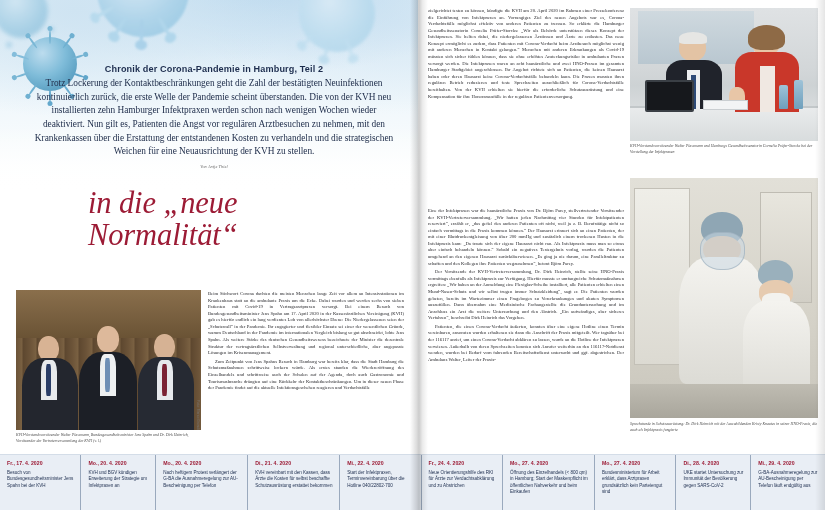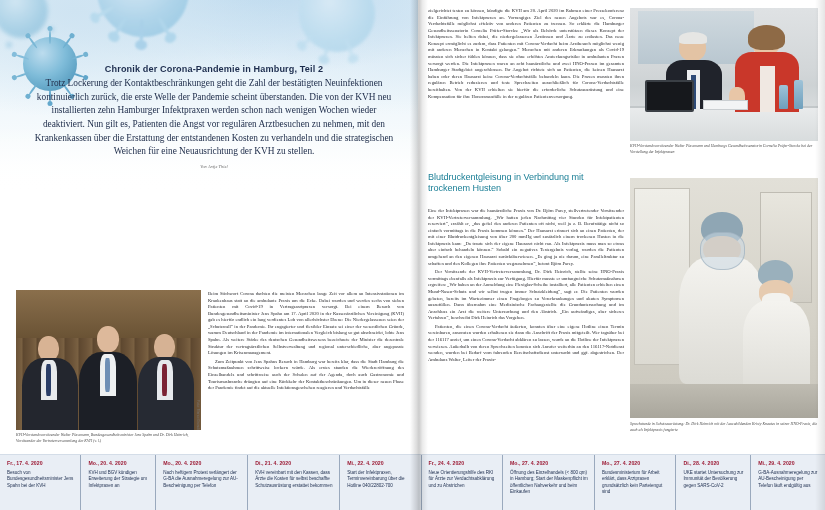--- a/index.html
+++ b/index.html
@@ -443,20 +443,21 @@
       </div>
     </div>
 
     <div class="lead-wrap">
       <div class="kicker">Chronik der Corona-Pandemie in Hamburg, Teil 2</div>
       <div class="lead">Trotz Lockerung der Kontaktbeschränkungen geht die Zahl der bestätigten Neuinfektionen kontinuierlich zurück, die erste Welle der Pandemie scheint überstanden. Die von der KVH neu installierten zehn Hamburger Infektpraxen werden schon nach wenigen Wochen wieder deaktiviert. Nun gilt es, Patienten die Angst vor regulären Arztbesuchen zu nehmen, mit den Krankenkassen über die Erstattung der entstandenen Kosten zu verhandeln und die strategischen Weichen für eine Neuausrichtung der KVH zu stellen.</div>
       <div class="byline">Von Antje Thiel</div>
     </div>
 
     <div class="headline">
+      <div class="hl-2">in die „neue Normalität“</div>
     </div>
 
     <div class="photo-left">
       <div class="scene">
         <div class="wood"></div>
         <div class="wood-top"></div>
 
         <div class="figure" style="left:6px;width:56px;height:96px;">
           <div class="fig-head" style="left:16px;top:2px;width:21px;height:25px;background:#d8b394;"></div>
           <div class="fig-body" style="left:0;width:56px;height:72px;background:#23262e;"></div>
@@ -485,21 +486,20 @@
     <div class="col-body col-l2">
         <span style="display: block;">Beim Stichwort Corona dachten die meisten Menschen lange Zeit vor allem an Intensivstationen im Krankenhaus statt an die ambulante Praxis um die Ecke. Dabei wurden und werden sechs von sieben Patienten mit Covid-19 in Vertragsarztpraxen versorgt. Bei einem Besuch von Bundesgesundheitsminister Jens Spahn am 17. April 2020 in der Kassenärztlichen Vereinigung (KVH) gab es hierfür endlich ein lang verdientes Lob von allerhöchster Ebene: Die Niedergelassenen seien der „Schutzwall“ in der Pandemie. Ihr engagierter und flexibler Einsatz sei einer der wesentlichen Gründe, warum Deutschland in der Pandemie im internationalen Vergleich bislang so gut abschneidet, lobte Jens Spahn. Als weitere Stärke des deutschen Gesundheitswesens bezeichnete der Minister die dezentrale Struktur der vertragsärztlichen Selbstverwaltung und regional unterschiedliche, aber angepasste Lösungen im Krisenmanagement.</span>
         <span style="display: block; text-indent: 7px; margin-top: 2px;">Zum Zeitpunkt von Jens Spahns Besuch in Hamburg war bereits klar, dass die Stadt Hamburg die Schutzmaßnahmen schrittweise lockern würde. Als erstes standen die Wiedereröffnung des Einzelhandels und schrittweise auch der Schulen auf der Agenda, doch auch Gastronomie und Tourismusbranche drängten auf eine Rückkehr der Kontaktbeschränkungen. Um in dieser neuen Phase der Pandemie findet auf die aktuelle Infektionsgeschehen reagieren und Verdachtsfälle</span>
       </div>
   </div>
 
   <div class="page page-right">
 
     <div class="col-body col-r1">zielgerichtet testen zu können, kündigte die KVH am 20. April 2020 im Rahmen einer Pressekonferenz die Einführung von Infektpraxen an. Vorrangiges Ziel des neuen Angebots war es, Corona-Verdachtsfälle möglichst effektiv von anderen Patienten zu trennen. So erklärte die Hamburger Gesundheitssenatorin Cornelia Prüfer-Storcks: „Wir als Behörde unterstützen dieses Konzept der Infektpraxen. Sie helfen dabei, die niedergelassenen Ärztinnen und Ärzte zu entlasten. Das neue Konzept ermöglicht es zudem, dass Patienten mit Corona-Verdacht beim Arztbesuch möglichst wenig mit anderen Menschen in Kontakt gelangen.“ Menschen mit anderen Erkrankungen als Covid-19 müssten sich sicher fühlen können, dass sie ohne erhöhtes Ansteckungsrisiko in ambulanten Praxen versorgt werden. Die Infektpraxen waren an acht hausärztliche und zwei HNO-Praxen im gesamten Hamburger Stadtgebiet angeschlossen. Ihr Angebot richtete sich an Patienten, die keinen Hausarzt haben oder deren Hausarzt keine Corona-Verdachtsfälle behandeln kann. Die Praxen mussten ihren regulären Betrieb reduzieren und feste Sprechzeiten ausschließlich für Corona-Verdachtsfälle bereithalten. Von der KVH erhielten sie hierfür die erforderliche Schutzausrüstung und eine Kompensation für ihre Honorarausfälle in der regulären Patientenversorgung.</div>
 
-    <div class="subhead">Blutdruckentgleisung in Verbindung mit trockenem Husten</div>
 
     <div class="col-body col-r2">
         <span style="display: block;">Eine der Infektpraxen war die hausärztliche Praxis von Dr. Björn Parey, stellvertretender Vorsitzender der KVH-Vertreterversammlung. „Wir hatten jeden Nachmittag vier Stunden für Infektpatienten reserviert“, erzählt er, „das gefiel den anderen Patienten oft nicht, weil ja z. B. Berufstätige nicht so einfach vormittags in die Praxis kommen können.“ Der Hausarzt erinnert sich an einen Patienten, der mit einer Blutdruckentgleisung von über 200 mmHg und zusätzlich einem trockenen Husten in die Infektpraxis kam: „Da traute sich der eigene Hausarzt nicht ran. Als Infektpraxis muss man so etwas aber einfach behandeln können.“ Sobald ein negatives Testergebnis vorlag, wurden die Patienten umgehend an den eigenen Hausarzt zurücküberwiesen. „Es ging ja nie darum, eine Paralleltruktur zu schaffen und den Kollegen ihre Patienten wegzunehmen“, betont Björn Parey.</span>
         <span style="display: block; text-indent: 7px; margin-top: 2px;">Der Vorsitzende der KVH-Vertreterversammlung, Dr. Dirk Heinrich, stellte seine HNO-Praxis vormittags ebenfalls als Infektpraxis zur Verfügung. Hierfür musste er umfangreiche Schutzmaßnahmen ergreifen: „Wir haben an der Anmeldung eine Plexiglas-Scheibe installiert, alle Patienten erhielten einen Mund-Nasen-Schutz und wir selbst trugen immer Schutzkleidung“, sagt er. Die Patienten wurden gebeten, bereits im Wartezimmer einen Fragebogen zu Vorerkrankungen und akuten Symptomen auszufüllen. Dann übernahm eine Medizinische Fachangestellte die Grunduntersuchung und im Anschluss ein Arzt die weitere Untersuchung und den Abstrich. „Ein aufwändiges, aber sicheres Verfahren“, beschreibt Dirk Heinrich das Vorgehen.</span>
         <span style="display: block; text-indent: 7px; margin-top: 2px;">Patienten, die einen Corona-Verdacht äußerten, konnten über eine eigene Hotline einen Termin vereinbaren, ansonsten wurden erhaltenen sie dann die Anschrift der Praxis mitgeteilt. Wer tagsüber bei der 116117 anrief, um einen Corona-Verdacht abklären zu lassen, wurde an die Hotline der Infektpraxen verwiesen. Außerhalb von deren Sprechzeiten konnten sich Anrufer weiterhin an den 116117-Notdienst wenden, wurden bei Bedarf vom fahrenden Bereitschaftsdienst untersucht und ggf. abgestrichen. Der Ambulanz Walter, Leiter der Praxis-</span>
       </div>
 
     <div class="photo-r1">
       <div class="scene">
         <div class="pc-bg"></div>

